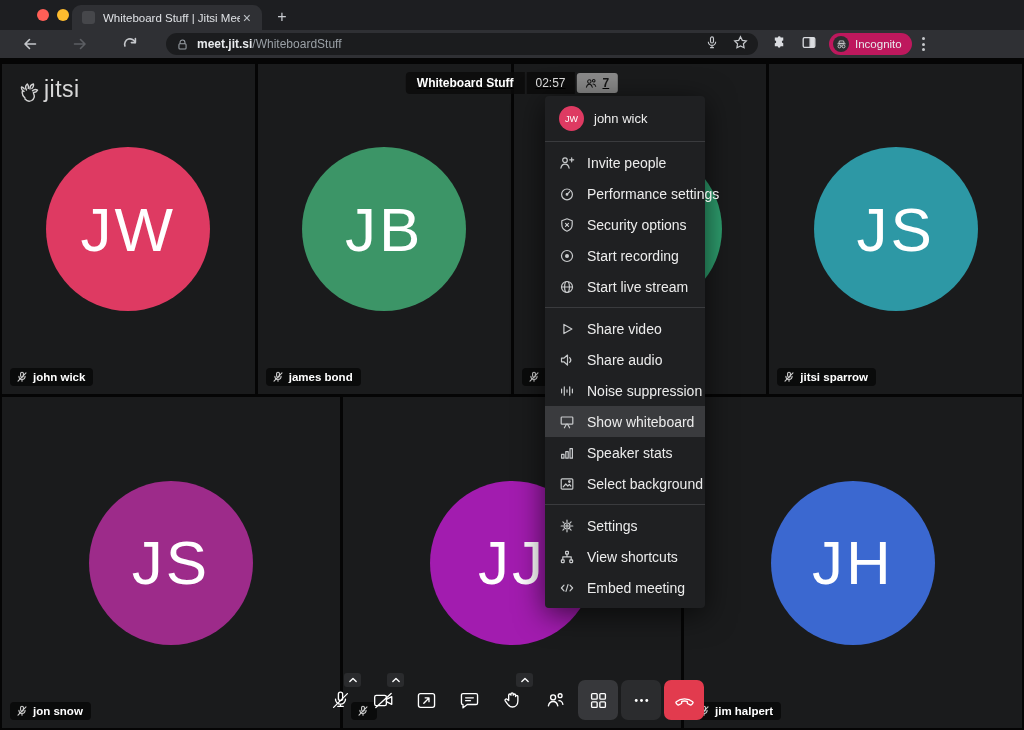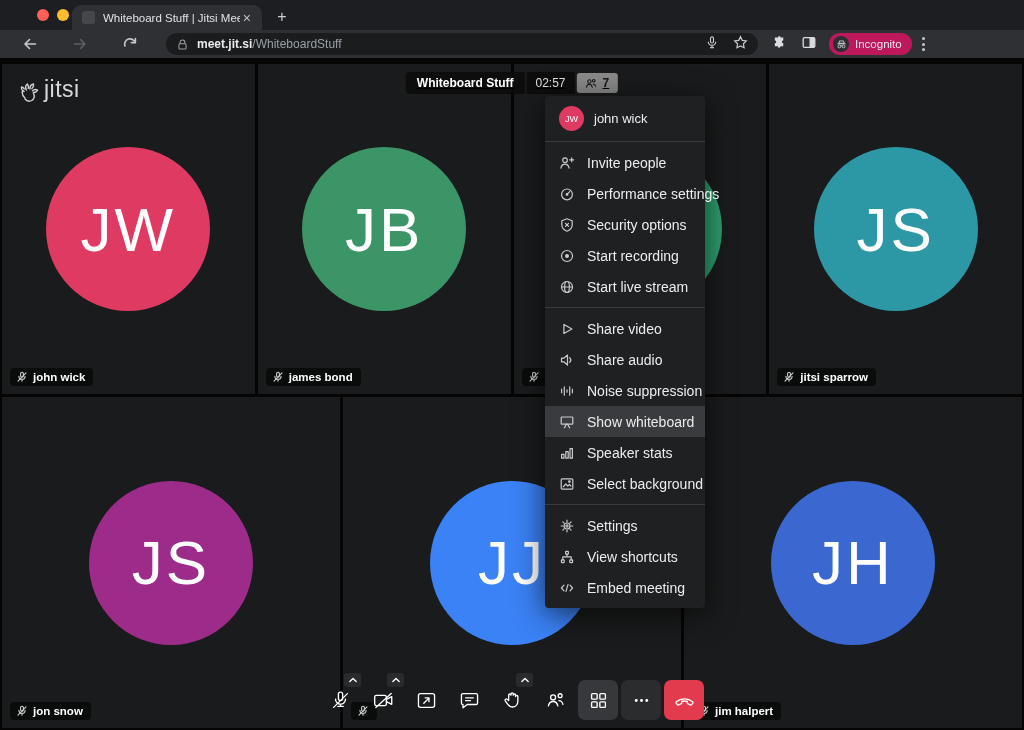--- a/index.html
+++ b/index.html
@@ -227,21 +227,21 @@
         <div class="nametag">
           <svg width="12" height="12" viewBox="0 0 12 12">
               <rect x="4.6" y="1.2" width="2.8" height="5" rx="1.4"></rect>
               <path d="M2.9 5.3a3.1 3.1 0 006.2 0M6 8.4v1.8"></path>
               <path d="M2 10.2L10 1.8"></path>
             </svg>
           <span class="nm">jon snow</span>
         </div>
       </div>
       <div class="tile">
-        <div class="avatar" style="background-color: #3b82f6;">JJ</div>
+        <div class="avatar" style="background-color: #a21caf;">JJ</div>
         <div class="nametag">
           <svg width="12" height="12" viewBox="0 0 12 12">
               <rect x="4.6" y="1.2" width="2.8" height="5" rx="1.4"></rect>
               <path d="M2.9 5.3a3.1 3.1 0 006.2 0M6 8.4v1.8"></path>
               <path d="M2 10.2L10 1.8"></path>
             </svg>
 
         </div>
       </div>
       <div class="tile">

